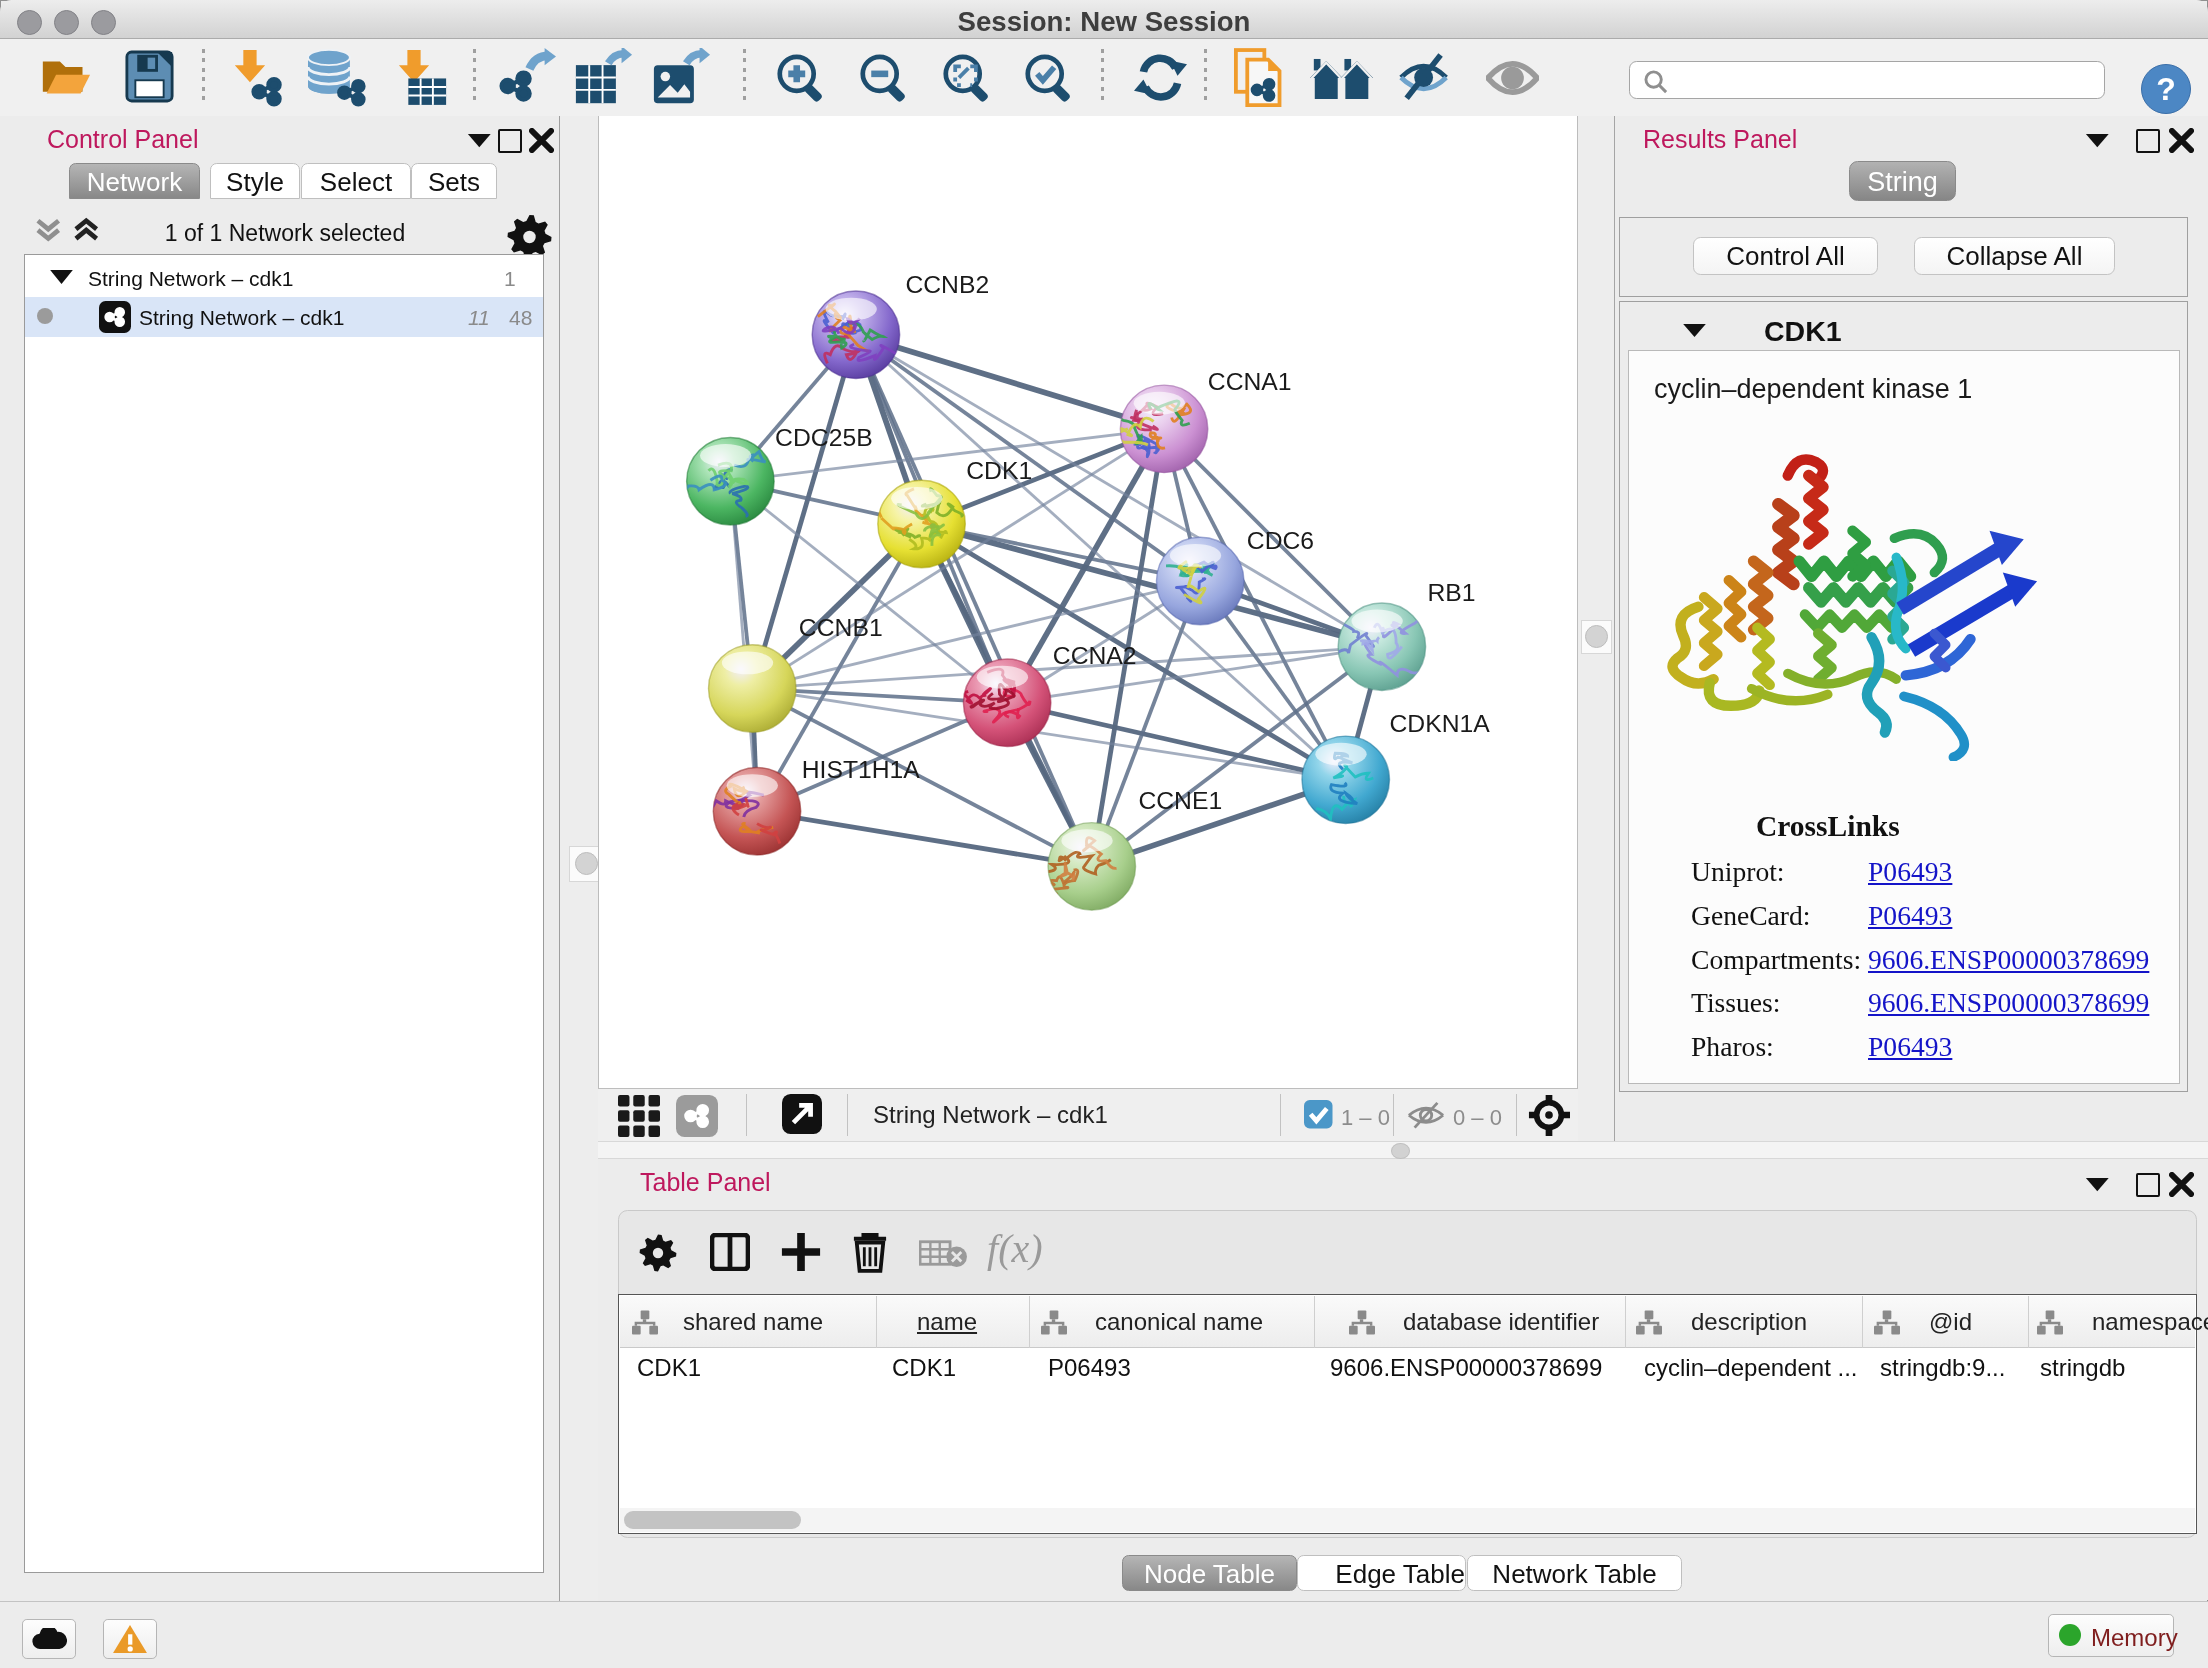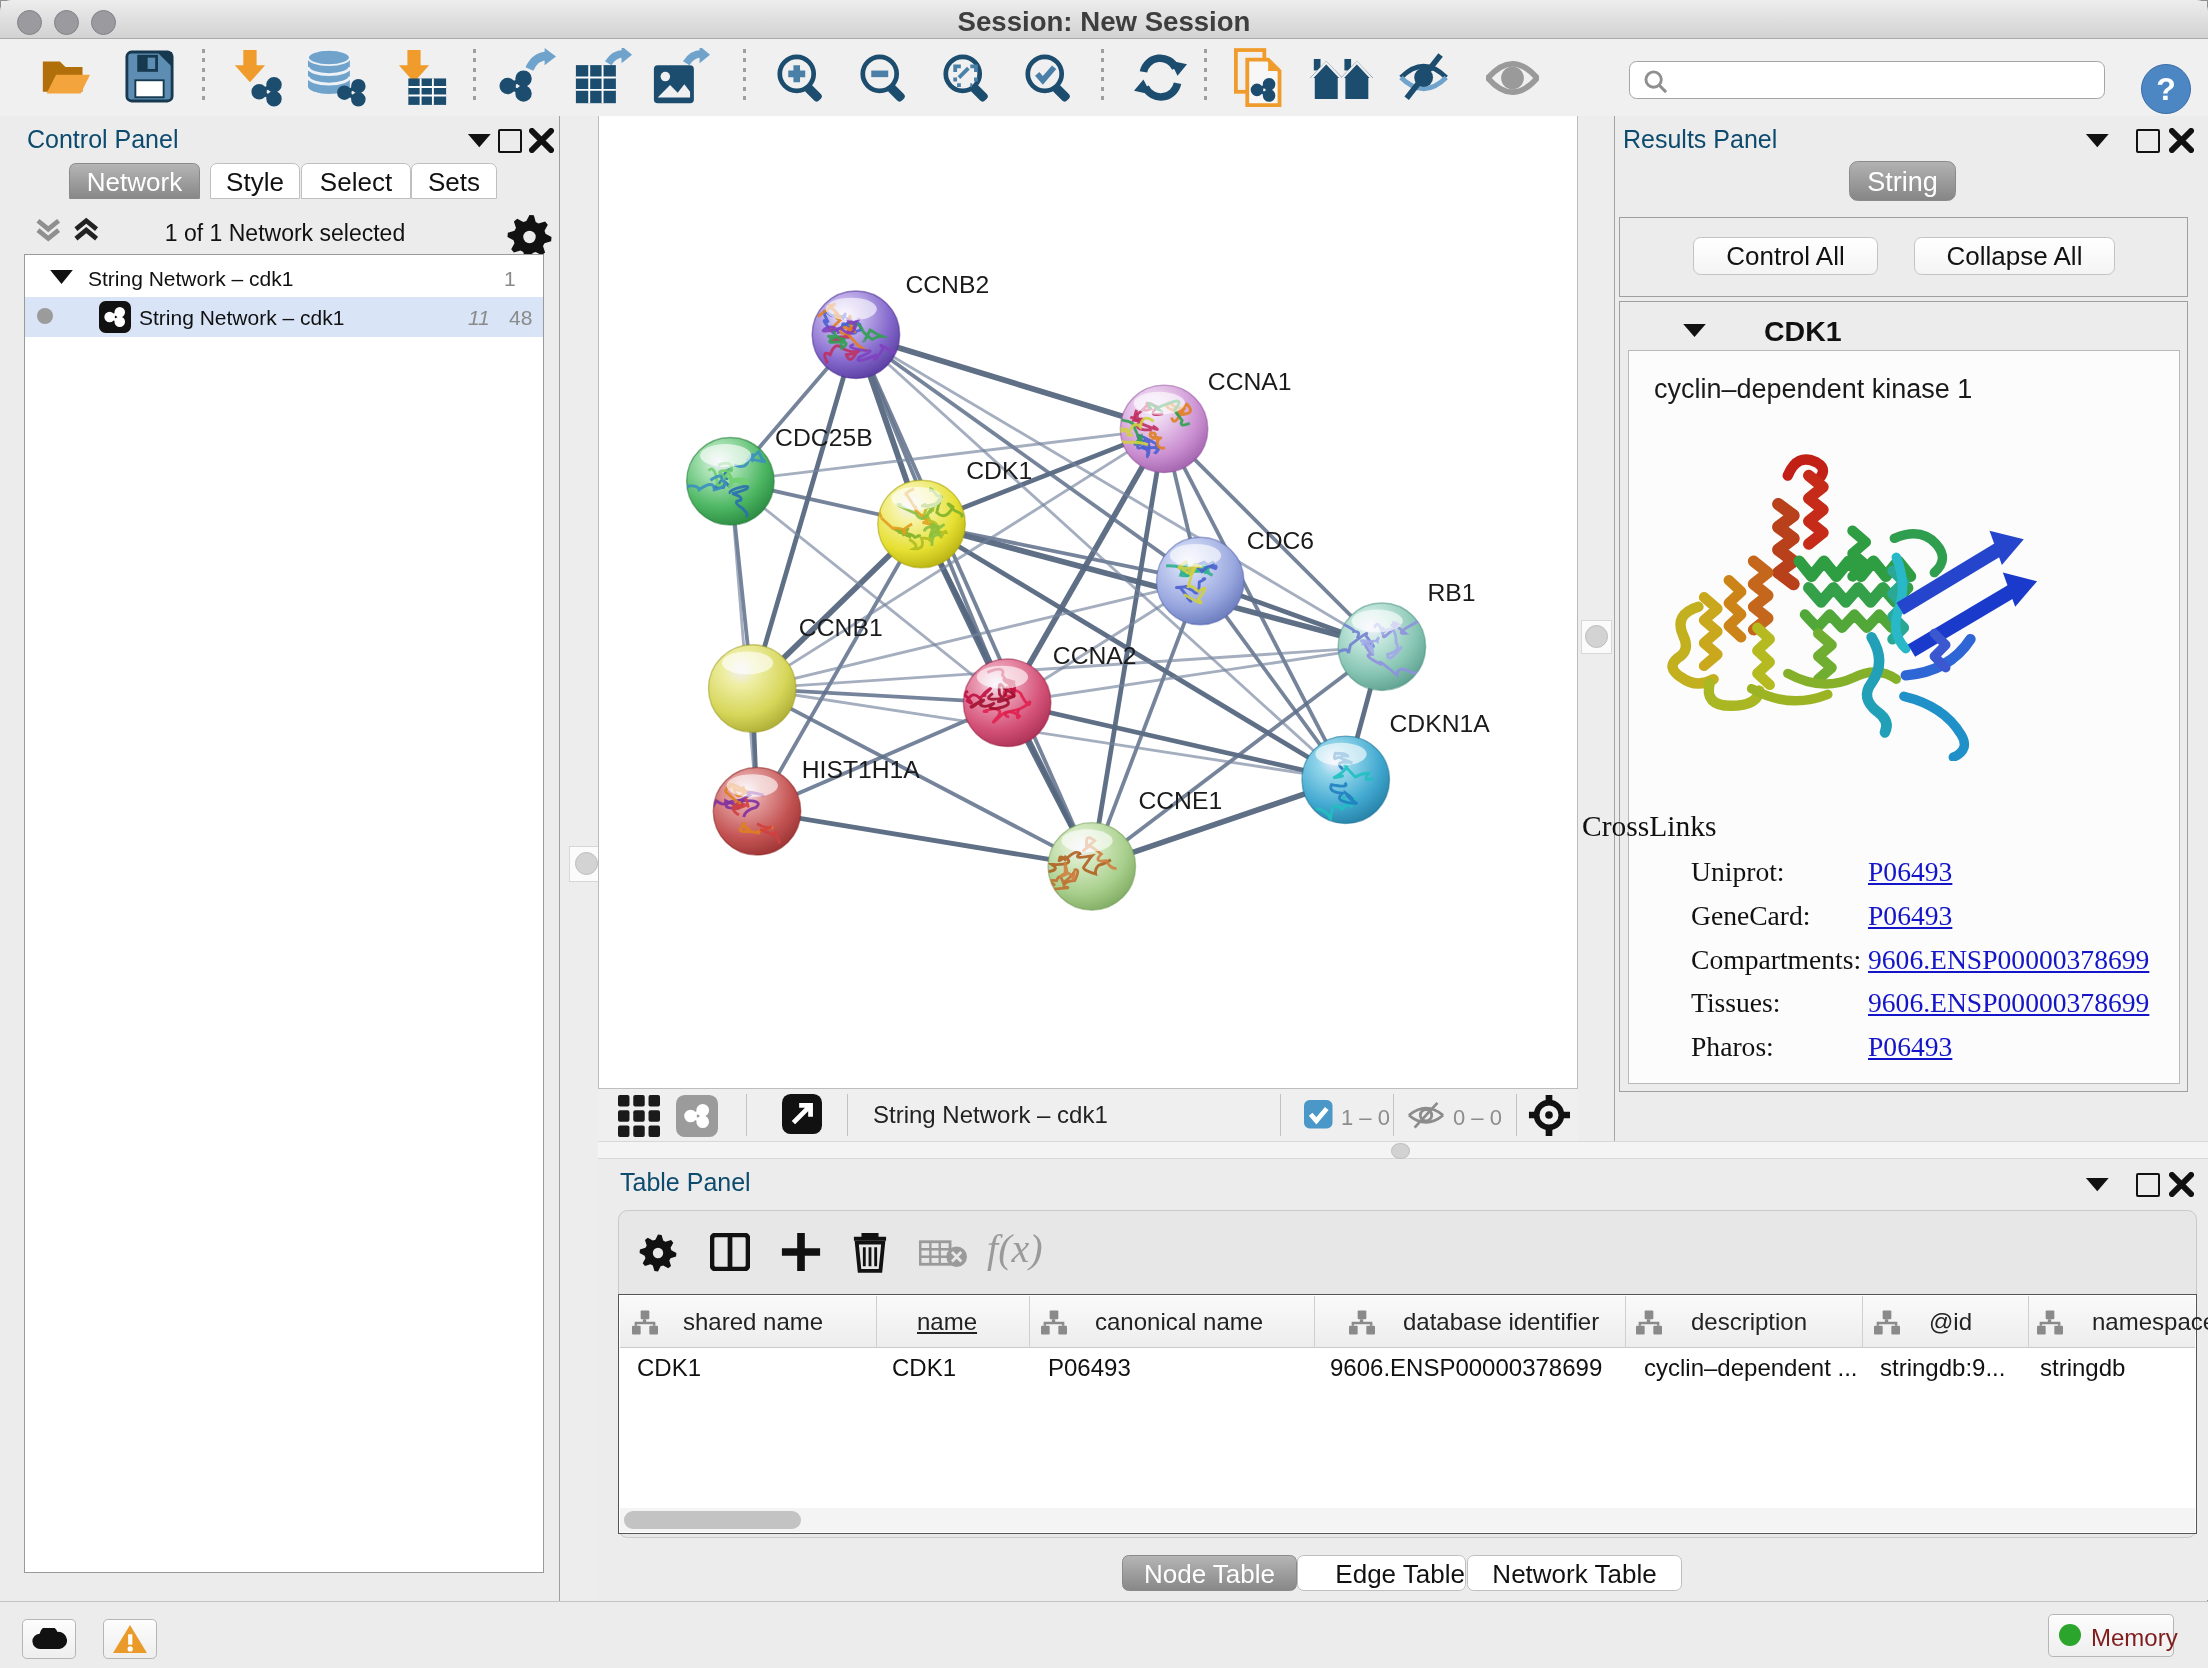--- a/index.html
+++ b/index.html
@@ -2,21 +2,21 @@
 <html style="font-size:15px"><head><meta charset="utf-8">
 <style>
 html,body{margin:0;padding:0;}
 body{width:2208px;height:1668px;font-family:"Liberation Sans",sans-serif;background:#ececec;overflow:hidden;position:relative;box-shadow:inset 0 0 0 1px #8f8f8f;}
 .abs{position:absolute;}
 .titlebar{left:0;top:0;width:2208px;height:38px;background:linear-gradient(#ededed,#d2d2d2);border-bottom:1px solid #ababab;border-radius:11.4px 11.4px 0 0;}
 .tl{width:23px;height:23px;border-radius:50%;background:#9b9b9f;border:1px solid #828287;top:9.5px;}
 .wtitle{top:5.7px;left:0;width:2208px;text-align:center;font-size:27.6px;font-weight:bold;color:#3e3e3e;}
 .toolbar{left:0;top:39px;width:2208px;height:77px;background:#f0f0f0;border-bottom:1px solid #c6c6c6;}
 .tsep{top:49px;width:2.9px;height:57px;background-image:repeating-linear-gradient(#9f9f9f 0 3.8px,transparent 3.8px 9.5px);}
-.panelhead{font-size:25px;color:#0c4a6e;}
+.panelhead{font-size:25px;color:#be185d;margin-left:20px;}
 .sqbox{width:20px;height:20px;border:2.9px solid #111;border-radius:1.9px;}
 .tab{height:36px;line-height:36px;text-align:center;font-size:26px;color:#111;background:#fff;border:1px solid #bfbfbf;border-radius:6.7px 6.7px 0 0;box-sizing:border-box;}
 .tabsel{background:linear-gradient(#b5b5b5,#888);color:#fff;border:1px solid #8a8a8a;}
 .ctrlist{left:24px;top:254px;width:520px;height:1319px;background:#fff;border:1px solid #9a9a9a;box-sizing:border-box;}
 .netrow{font-size:21px;color:#111;}
 .gray{color:#8a8a8a;}
 .canvasbar{left:598px;top:1088px;width:980px;height:53px;background:#efefef;border-top:1px solid #bdbdbd;}
 .vbar{top:1094px;width:1px;height:42px;background:#c2c2c2;}
 .respanel{left:1614px;top:116px;width:594px;height:1025px;background:#ececec;border-left:1px solid #a5a5a5;}
 .btn{background:linear-gradient(#ffffff,#f4f4f4);border:1px solid #c3c3c3;border-radius:7.6px;text-align:center;font-size:26px;color:#111;box-sizing:border-box;}
@@ -589,21 +589,21 @@
     <path d="M216,200 q16,26 0,48 q-12,16 6,30 q14,10 8,22" fill="none" stroke="#21a0b8" stroke-width="11" stroke-linecap="round"></path>
     <path d="M242,116 q12,30 2,56 q-8,24 8,40" fill="none" stroke="#28b8c8" stroke-width="10" stroke-linecap="round"></path>
     <path d="M246,170 L352,106" fill="none" stroke="#2546cc" stroke-width="15"></path>
     <path d="M340,88 L376,97 L353,124 Z" fill="#2546cc"></path>
     <path d="M258,214 L366,150" fill="none" stroke="#1a3acc" stroke-width="15"></path>
     <path d="M354,132 L390,141 L367,168 Z" fill="#1a3acc"></path>
     <path d="M252,240 q46,-4 68,-38" fill="none" stroke="#2e66d6" stroke-width="11" stroke-linecap="round"></path>
     <path d="M250,262 q42,10 60,40 q10,16 -8,24" fill="none" stroke="#2090c8" stroke-width="10" stroke-linecap="round"></path>
     <path d="M282,196 l12,12 l-12,12 l12,12" fill="none" stroke="#3b58d0" stroke-width="10" stroke-linejoin="round" stroke-linecap="round"></path>
   </svg>
-<div class="abs serif" style="left:1582px;top:810px;font-size:29.5px;font-weight:normal;color:#111;">CrossLinks</div>
+<div class="abs serif" style="left:1756px;top:810px;font-size:29.5px;font-weight:bold;color:#111;">CrossLinks</div>
 <div class="abs serif" style="left:1691px;top:856px;font-size:27.6px;color:#111;">Uniprot:</div>
 <div class="abs serif link" style="left:1868px;top:856px;font-size:27.6px;">P06493</div>
 <div class="abs serif" style="left:1691px;top:900px;font-size:27.6px;color:#111;">GeneCard:</div>
 <div class="abs serif link" style="left:1868px;top:900px;font-size:27.6px;">P06493</div>
 <div class="abs serif" style="left:1691px;top:944px;font-size:27.6px;color:#111;">Compartments:</div>
 <div class="abs serif link" style="left:1868px;top:944px;font-size:27.6px;">9606.ENSP00000378699</div>
 <div class="abs serif" style="left:1691px;top:987px;font-size:27.6px;color:#111;">Tissues:</div>
 <div class="abs serif link" style="left:1868px;top:987px;font-size:27.6px;">9606.ENSP00000378699</div>
 <div class="abs serif" style="left:1691px;top:1031px;font-size:27.6px;color:#111;">Pharos:</div>
 <div class="abs serif link" style="left:1868px;top:1031px;font-size:27.6px;">P06493</div>

